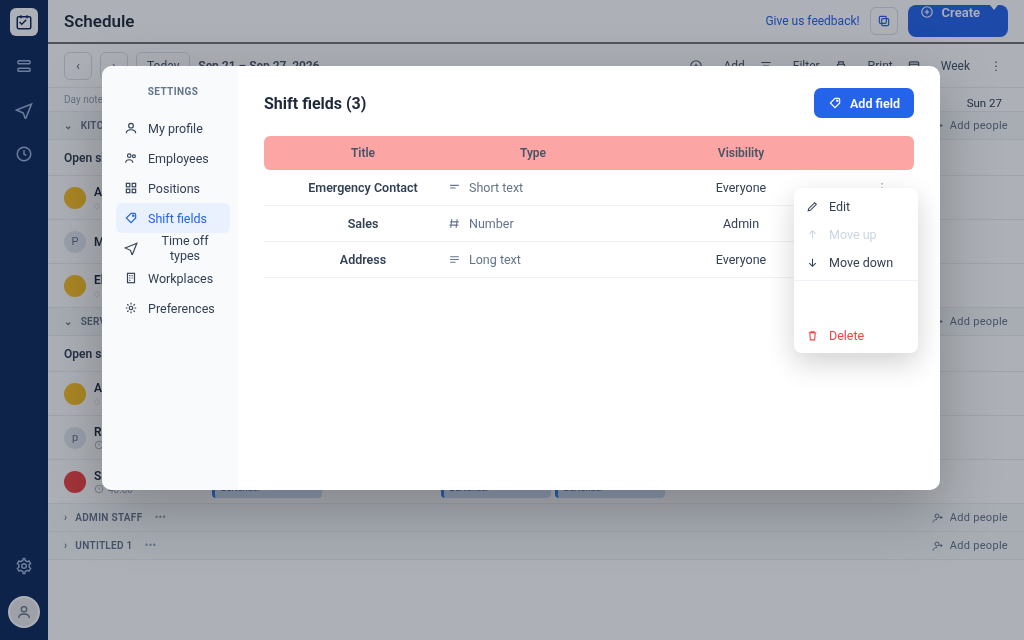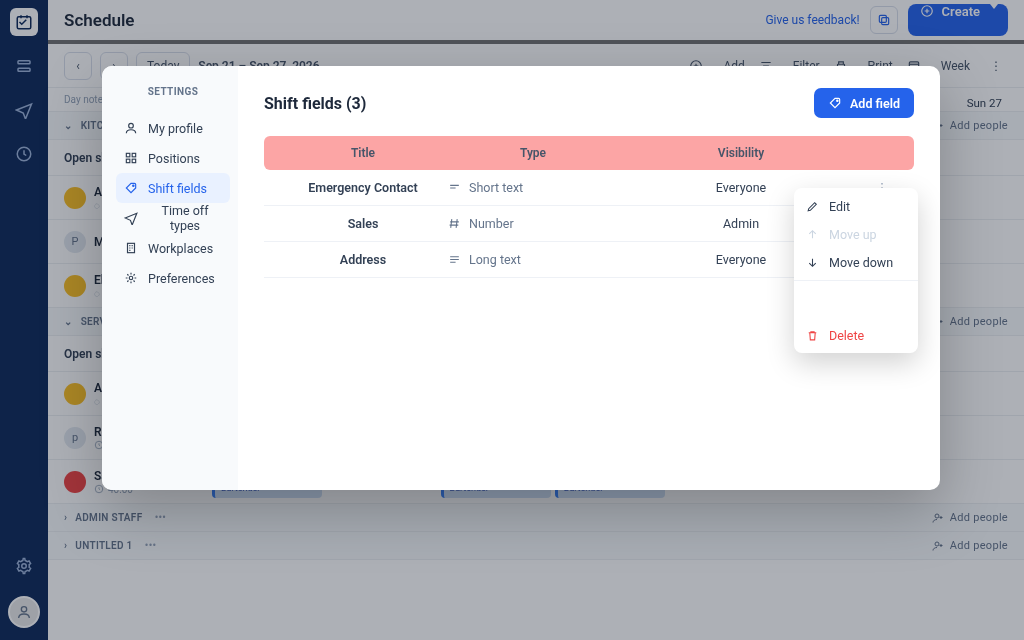--- a/index.html
+++ b/index.html
@@ -6,21 +6,21 @@
   body { width: 1024px; height: 640px; overflow: hidden; background: #f5f6f8; position: relative; }
 
   
   .left-rail { position: absolute; left:0; top:0; bottom:0; width:48px; background:#0e2a5a; display:flex; flex-direction:column; align-items:center; padding-top:8px; gap:16px; }
   .rail-icon { width:28px; height:28px; display:flex; align-items:center; justify-content:center; color:#9db3d9; border-radius:6px; cursor:pointer; }
   .rail-icon.active { background:#fff; color:#0e2a5a; }
   .rail-spacer { flex:1; }
   .rail-avatar { width:32px; height:32px; border-radius:50%; background:#e8e8e8; border:2px solid #fff; margin-bottom:12px; display:flex; align-items:center; justify-content:center; }
 
   .main { position:absolute; left:48px; right:0; top:0; bottom:0; background:#fff; display:flex; flex-direction:column; }
-  .topbar { height:44px; display:flex; align-items:center; padding:0 16px; border-bottom:4px solid #737373; }
+  .topbar { height:44px; display:flex; align-items:center; padding:0 16px; border-bottom:2px solid #737373; }
   .page-title { font-size:17px; font-weight:600; color:#1e293b; }
   .topbar-right { margin-left:auto; display:flex; align-items:center; gap:10px; }
   .feedback-link { color:#2563eb; font-size:12px; cursor:pointer; }
   .copy-btn { width:28px; height:28px; border:1px solid #d8deea; border-radius:6px; display:flex; align-items:center; justify-content:center; color:#2563eb; cursor:pointer; }
   .create-btn { height:32px; background:#2563eb; color:#fff; border-radius:8px; padding:0 28px 0 12px; display:flex; gap:8px; font-size:13px; font-weight:600; cursor:pointer; position:relative; }
   .create-btn::after { content:""; position:absolute; right:10px; width:0; height:0; border-left:4px solid transparent; border-right:4px solid transparent; border-top:5px solid #fff; }
 
   .toolbar { height:44px; display:flex; align-items:center; padding:0 16px; gap:8px; border-bottom:1px solid #eceef2; font-size:12px; color:#475569; }
   .tb-btn { height:28px; padding:0 10px; border:1px solid #d8deea; border-radius:6px; display:flex; align-items:center; gap:6px; cursor:pointer; background:#fff; }
   .tb-btn.arrow { width:28px; padding:0; justify-content:center; }
@@ -365,20 +365,30 @@
           <svg width="14" height="14" viewBox="0 0 24 24" fill="none" stroke="currentColor" stroke-width="2">
             <circle cx="12" cy="8" r="4"></circle>
             <path d="M4 21c0-4 4-6 8-6s8 2 8 6"></path>
           </svg>
         </span>
       <span>My profile</span>
     </div>
     <div class="nav-item">
       <span class="nav-icon">
           <svg width="14" height="14" viewBox="0 0 24 24" fill="none" stroke="currentColor" stroke-width="2">
+            <circle cx="9" cy="8" r="3"></circle>
+            <circle cx="17" cy="9" r="2.5"></circle>
+            <path d="M3 20c0-3 3-5 6-5s6 2 6 5"></path>
+          </svg>
+        </span>
+      <span>Employees</span>
+    </div>
+    <div class="nav-item">
+      <span class="nav-icon">
+          <svg width="14" height="14" viewBox="0 0 24 24" fill="none" stroke="currentColor" stroke-width="2">
             <rect x="4" y="4" width="6" height="6"></rect>
             <rect x="14" y="4" width="6" height="6"></rect>
             <rect x="4" y="14" width="6" height="6"></rect>
             <rect x="14" y="14" width="6" height="6"></rect>
           </svg>
         </span>
       <span>Positions</span>
     </div>
     <div class="nav-item active">
       <span class="nav-icon">

